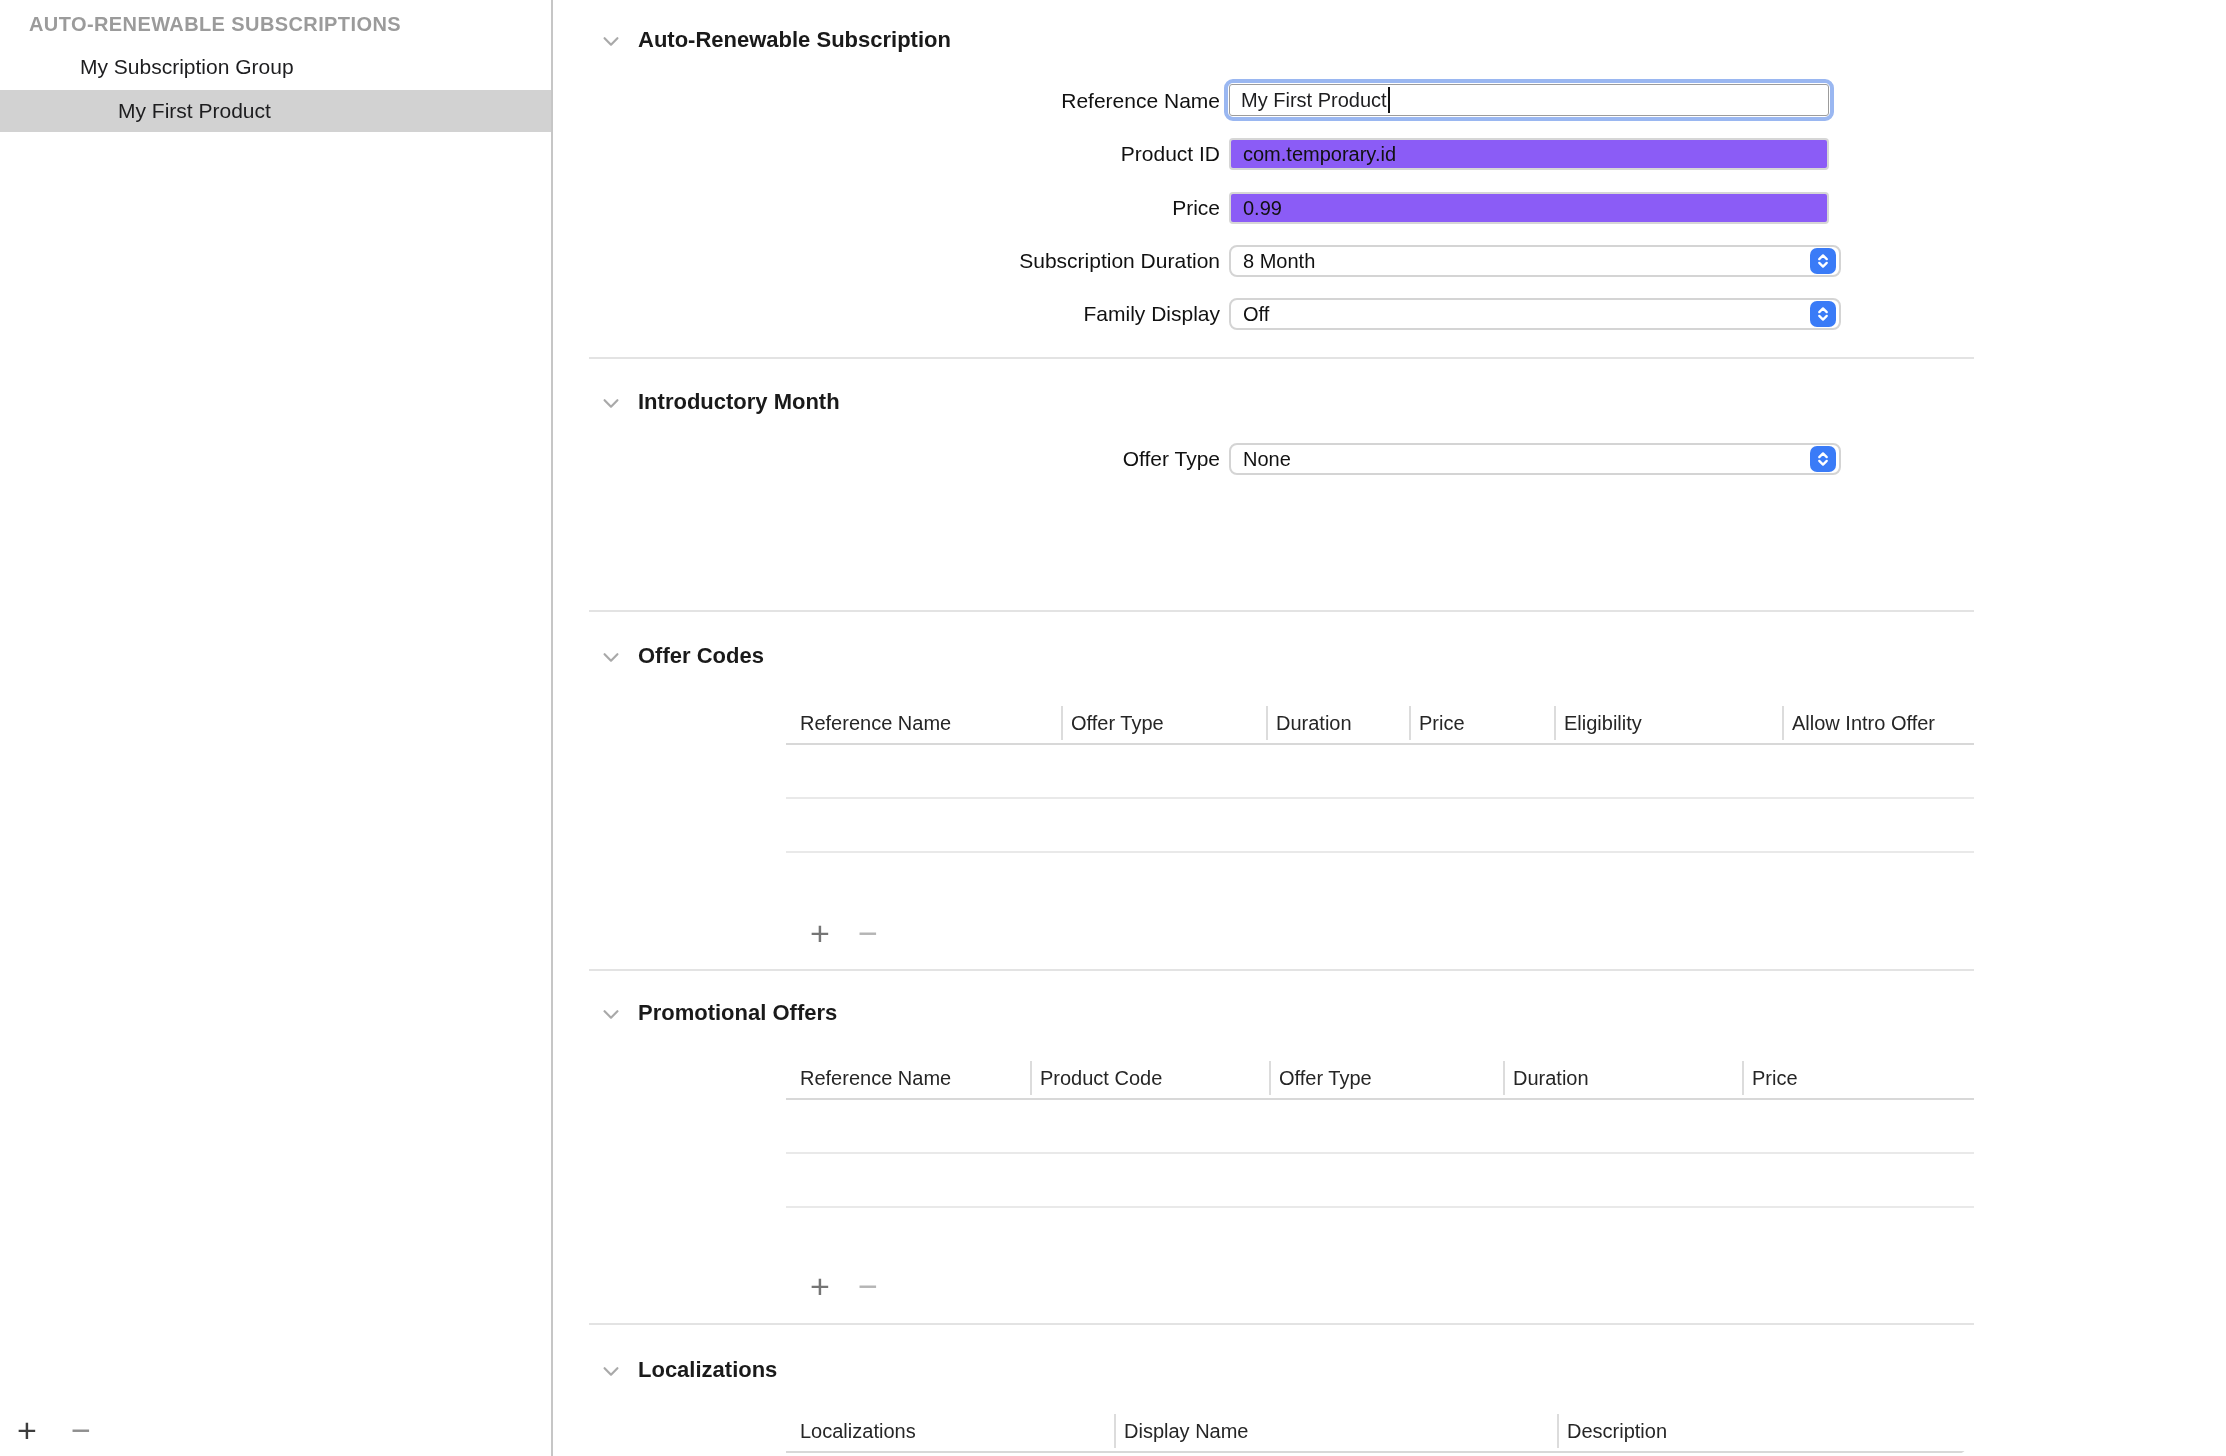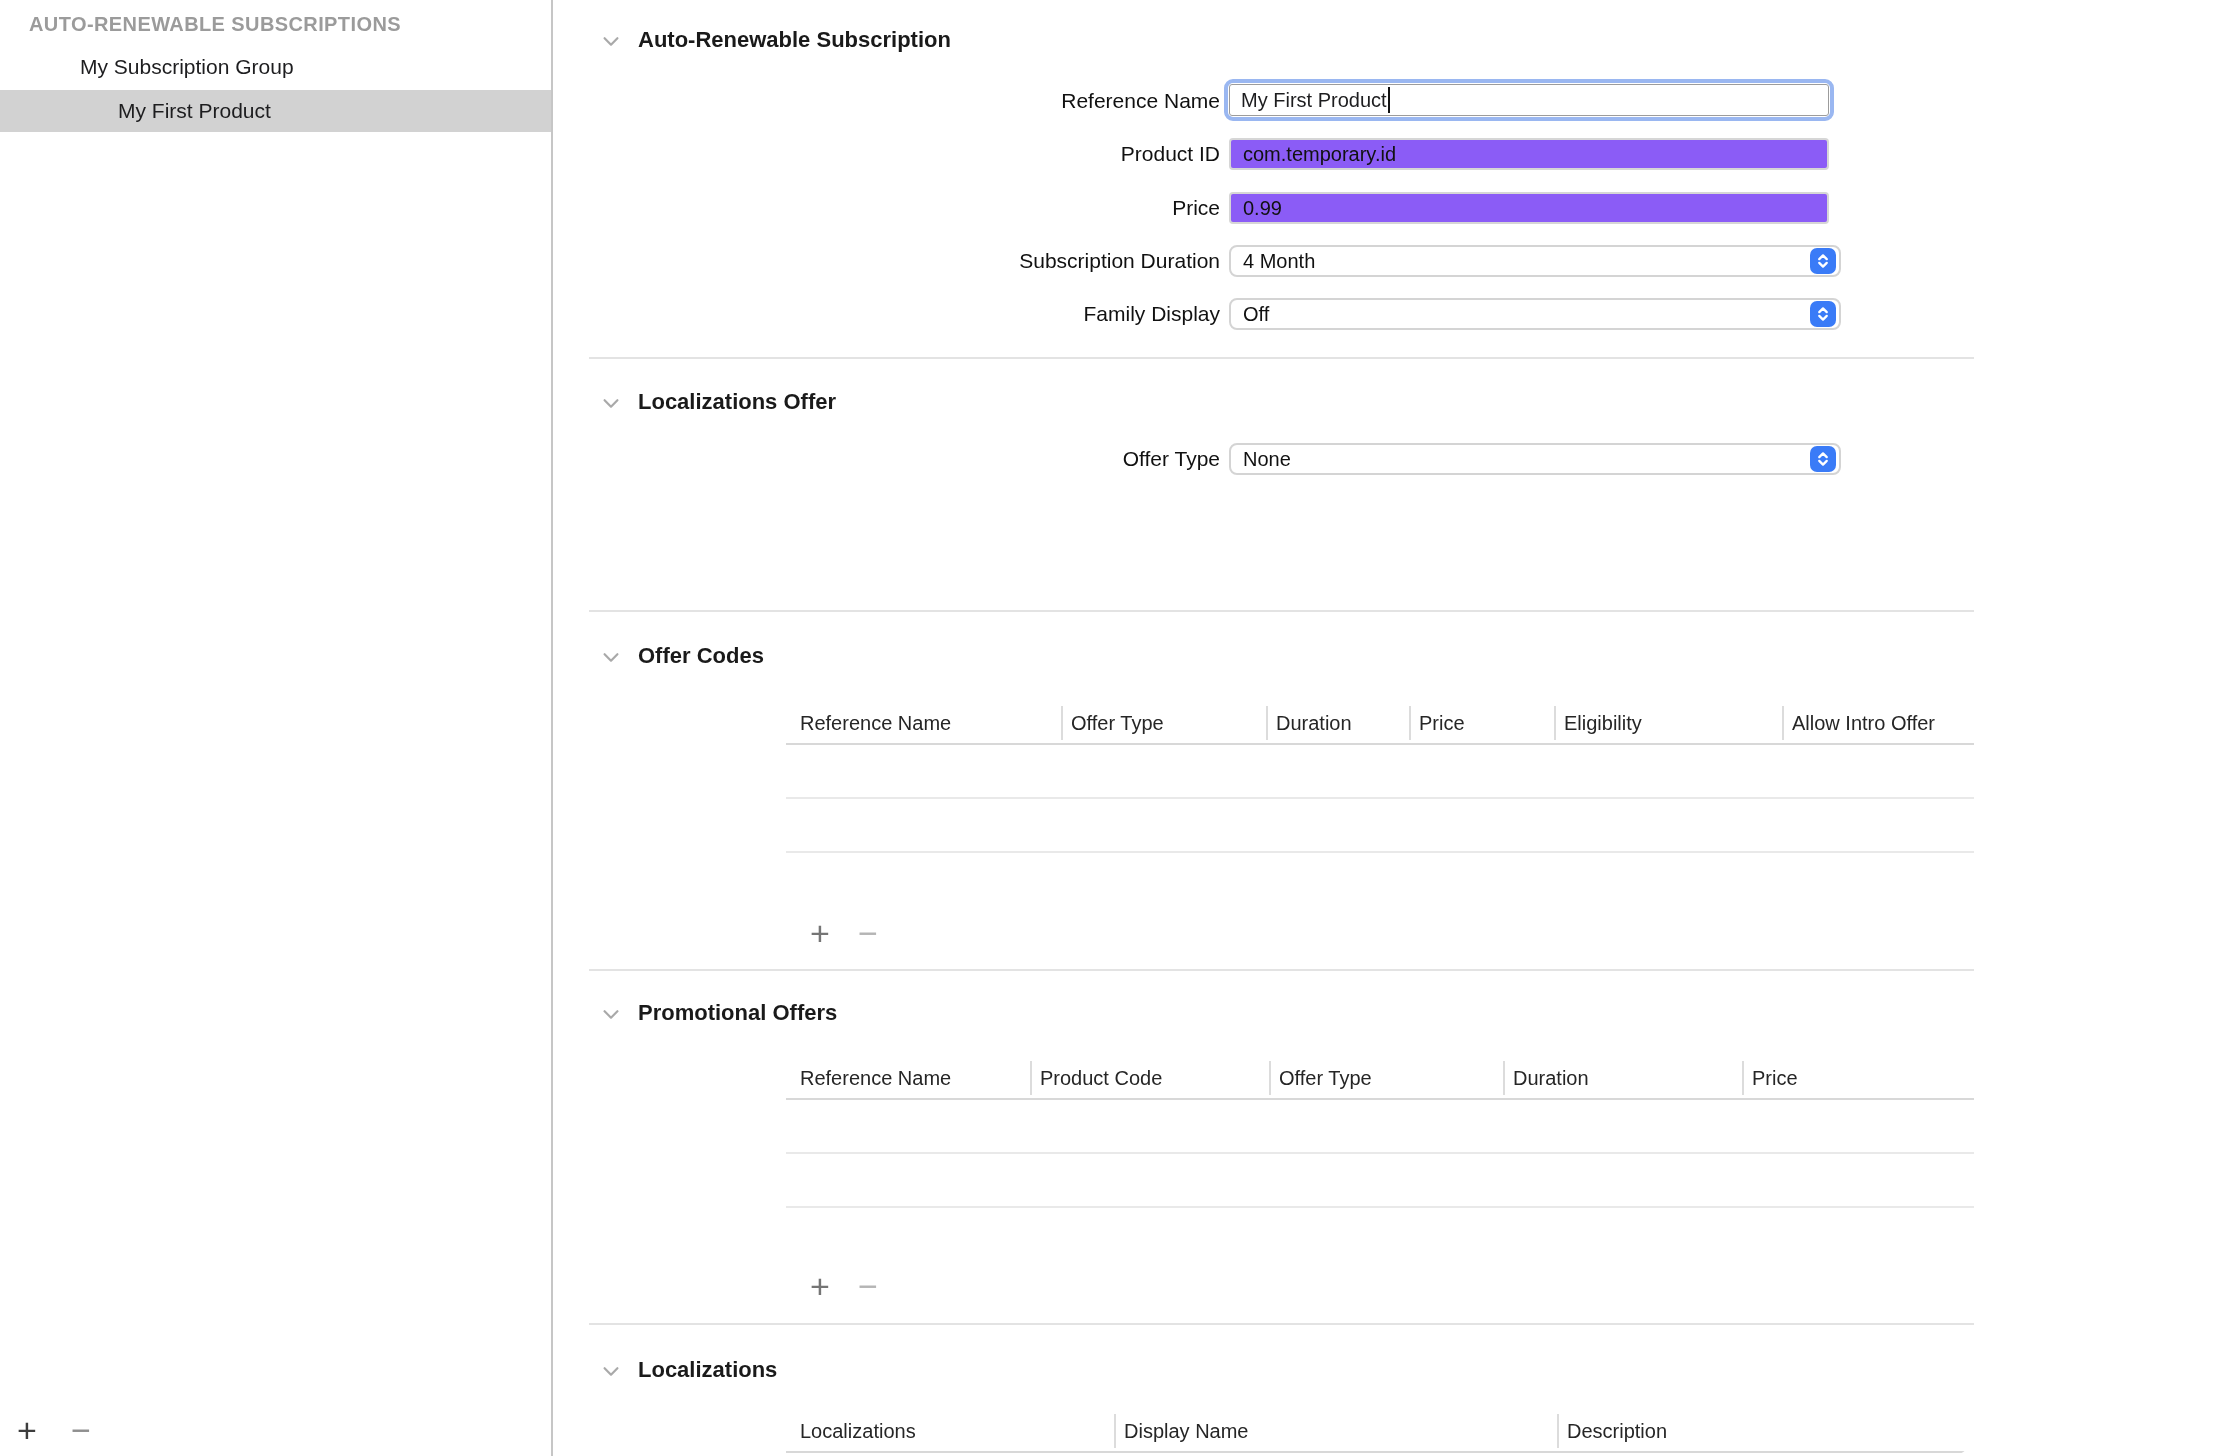--- a/index.html
+++ b/index.html
@@ -161,21 +161,21 @@
     </div>
 
     <div class="form-label row-pid">Product ID</div>
     <div class="text-field row-pid">com.temporary.id</div>
 
     <div class="form-label row-price">Price</div>
     <div class="text-field row-price">0.99</div>
 
     <div class="form-label row-dur">Subscription Duration</div>
     <div class="popup row-dur">
-      <span>4 Month</span>
+      <span>8 Month</span>
       <span class="stepper">
         <svg width="18" height="18" viewBox="0 0 24 24">
             <path d="M7 9.5l5-5 5 5" fill="none" stroke="#fff" stroke-width="3" stroke-linecap="round" stroke-linejoin="round"></path>
             <path d="M7 14.5l5 5 5-5" fill="none" stroke="#fff" stroke-width="3" stroke-linecap="round" stroke-linejoin="round"></path>
           </svg>
       </span>
     </div>
 
     <div class="form-label row-fam">Family Display</div>
     <div class="popup row-fam">
@@ -189,21 +189,21 @@
     </div>
 
     <div class="divider" style="top:357px"></div>
 
     <div class="sec-head" style="top:385px">
       <span class="chev">
         <svg width="22" height="22" viewBox="0 0 24 24">
             <path d="M5 9l7 7 7-7" fill="none" stroke="#a9a9a9" stroke-width="2.4" stroke-linecap="round" stroke-linejoin="round"></path>
           </svg>
       </span>
-      <span class="title">Localizations Offer</span>
+      <span class="title">Introductory Month</span>
     </div>
 
     <div class="form-label row-offer">Offer Type</div>
     <div class="popup row-offer">
       <span>None</span>
       <span class="stepper">
         <svg width="18" height="18" viewBox="0 0 24 24">
             <path d="M7 9.5l5-5 5 5" fill="none" stroke="#fff" stroke-width="3" stroke-linecap="round" stroke-linejoin="round"></path>
             <path d="M7 14.5l5 5 5-5" fill="none" stroke="#fff" stroke-width="3" stroke-linecap="round" stroke-linejoin="round"></path>
           </svg>

